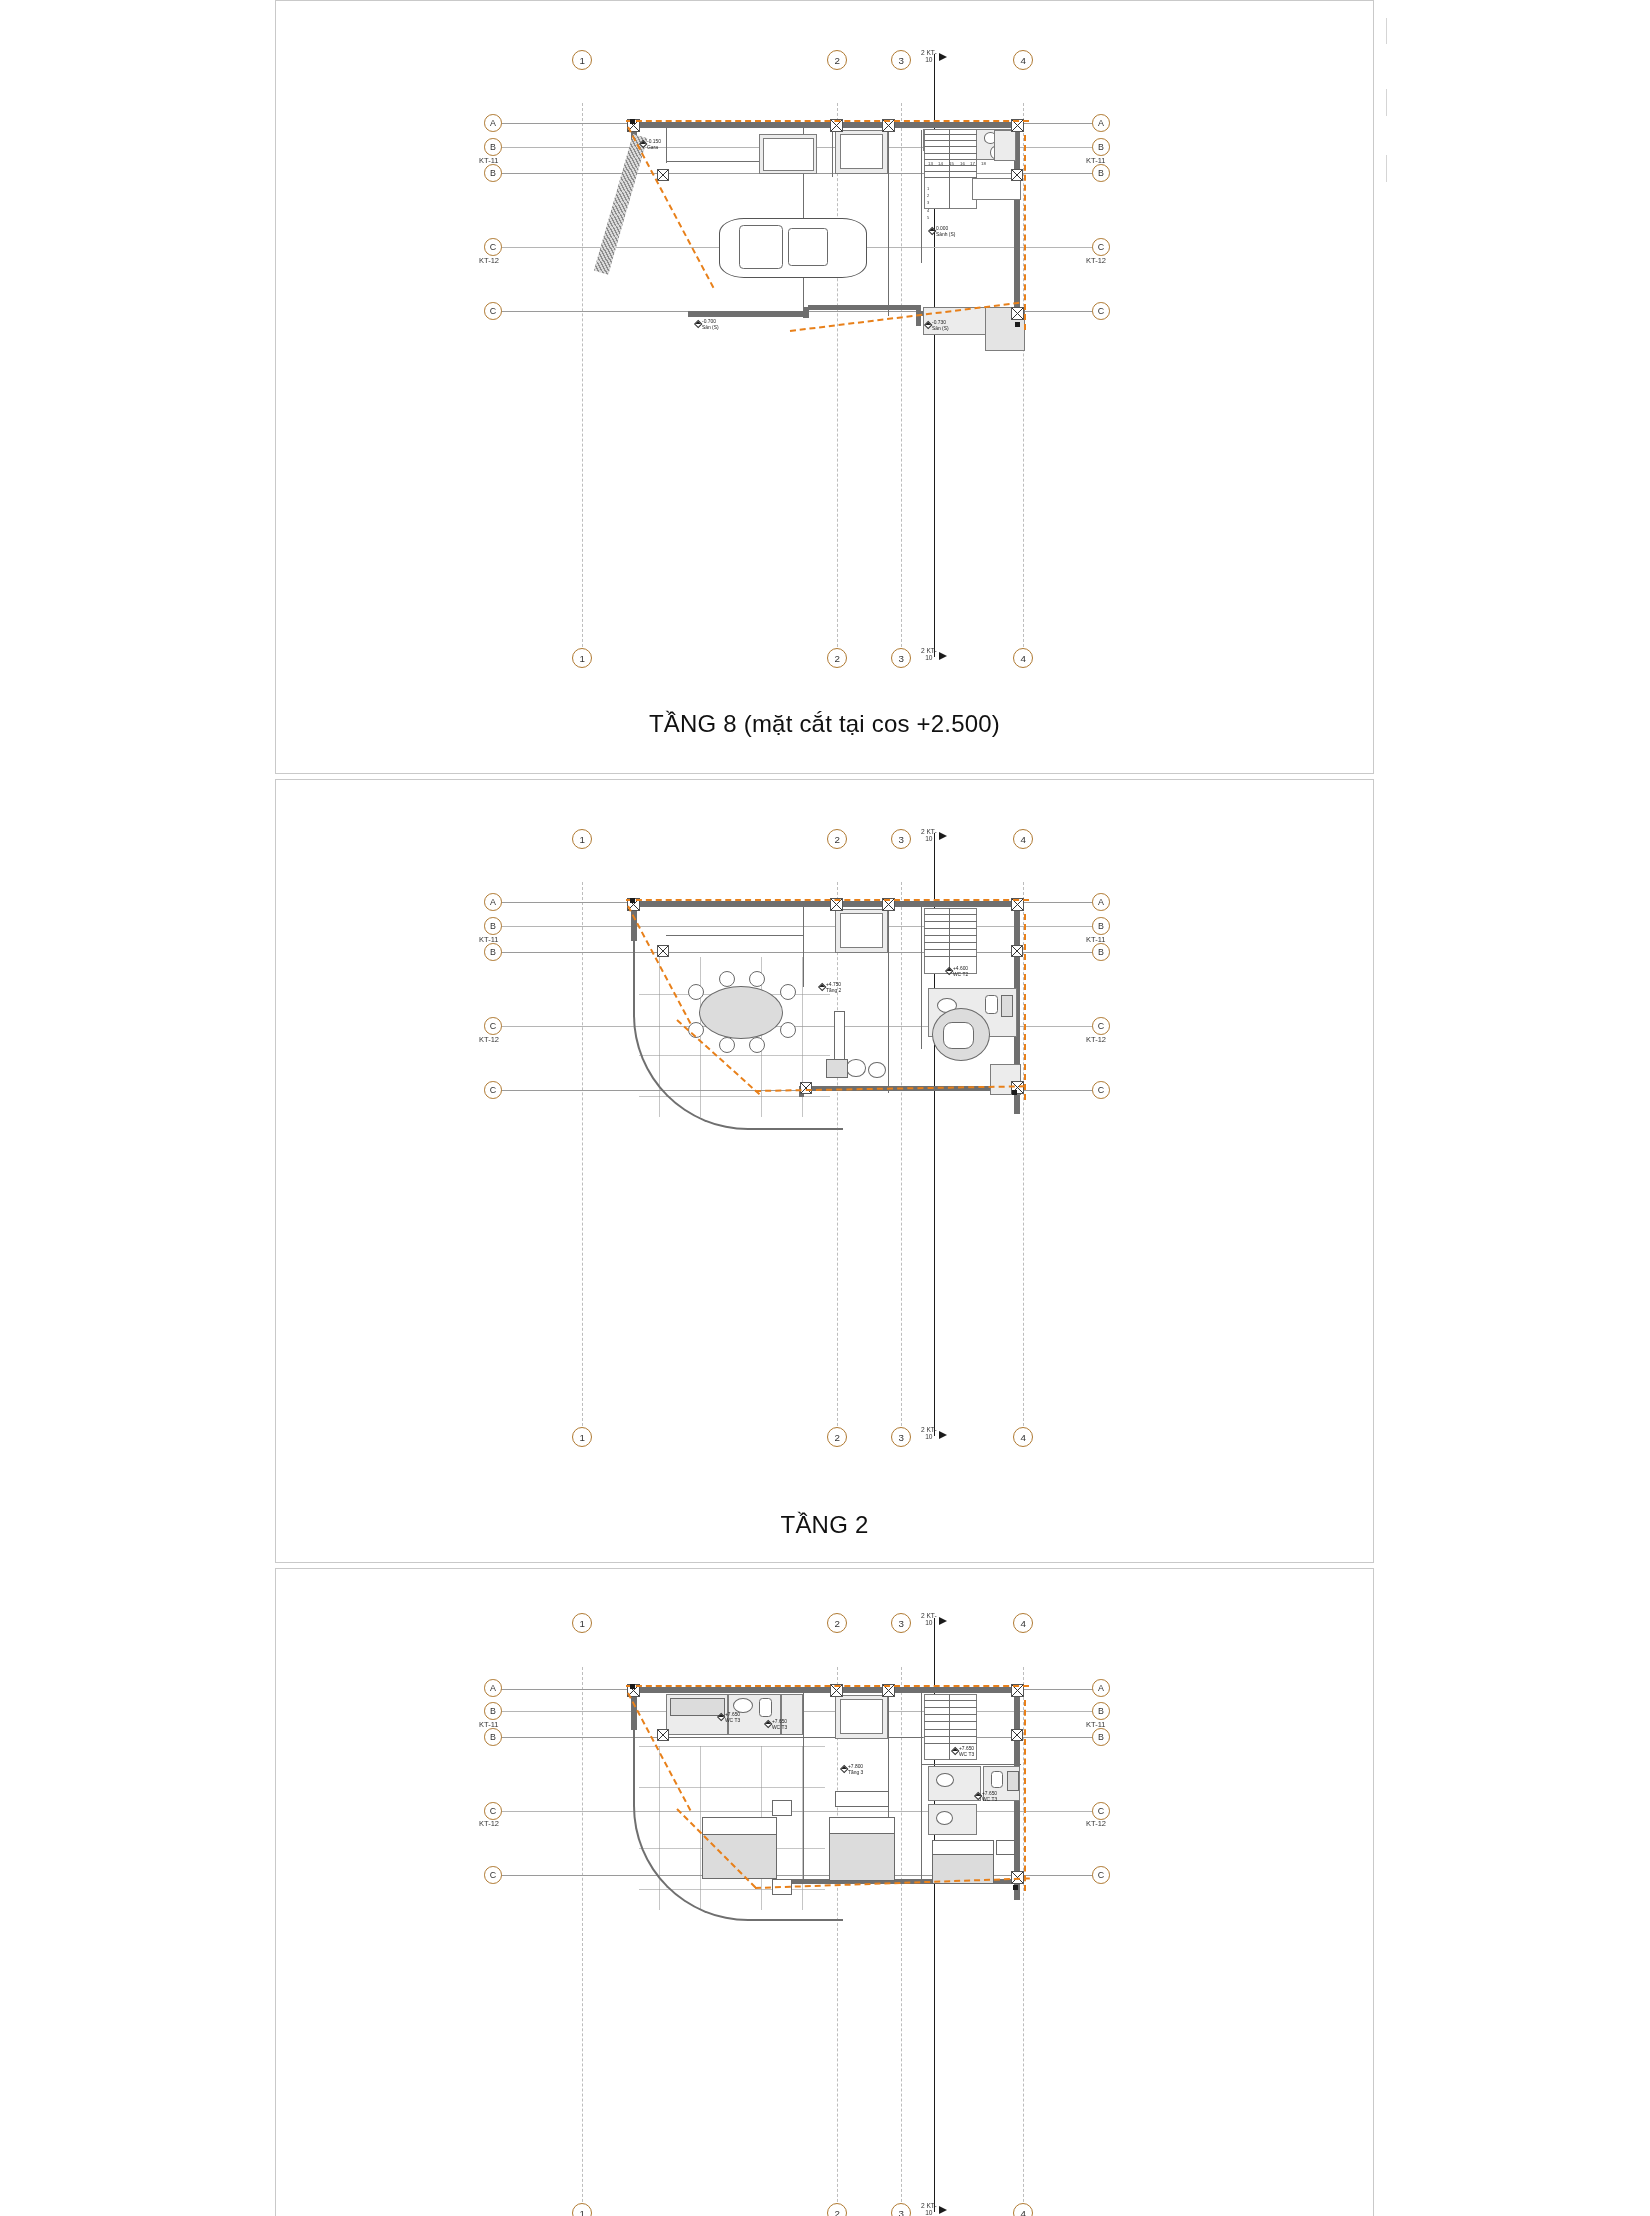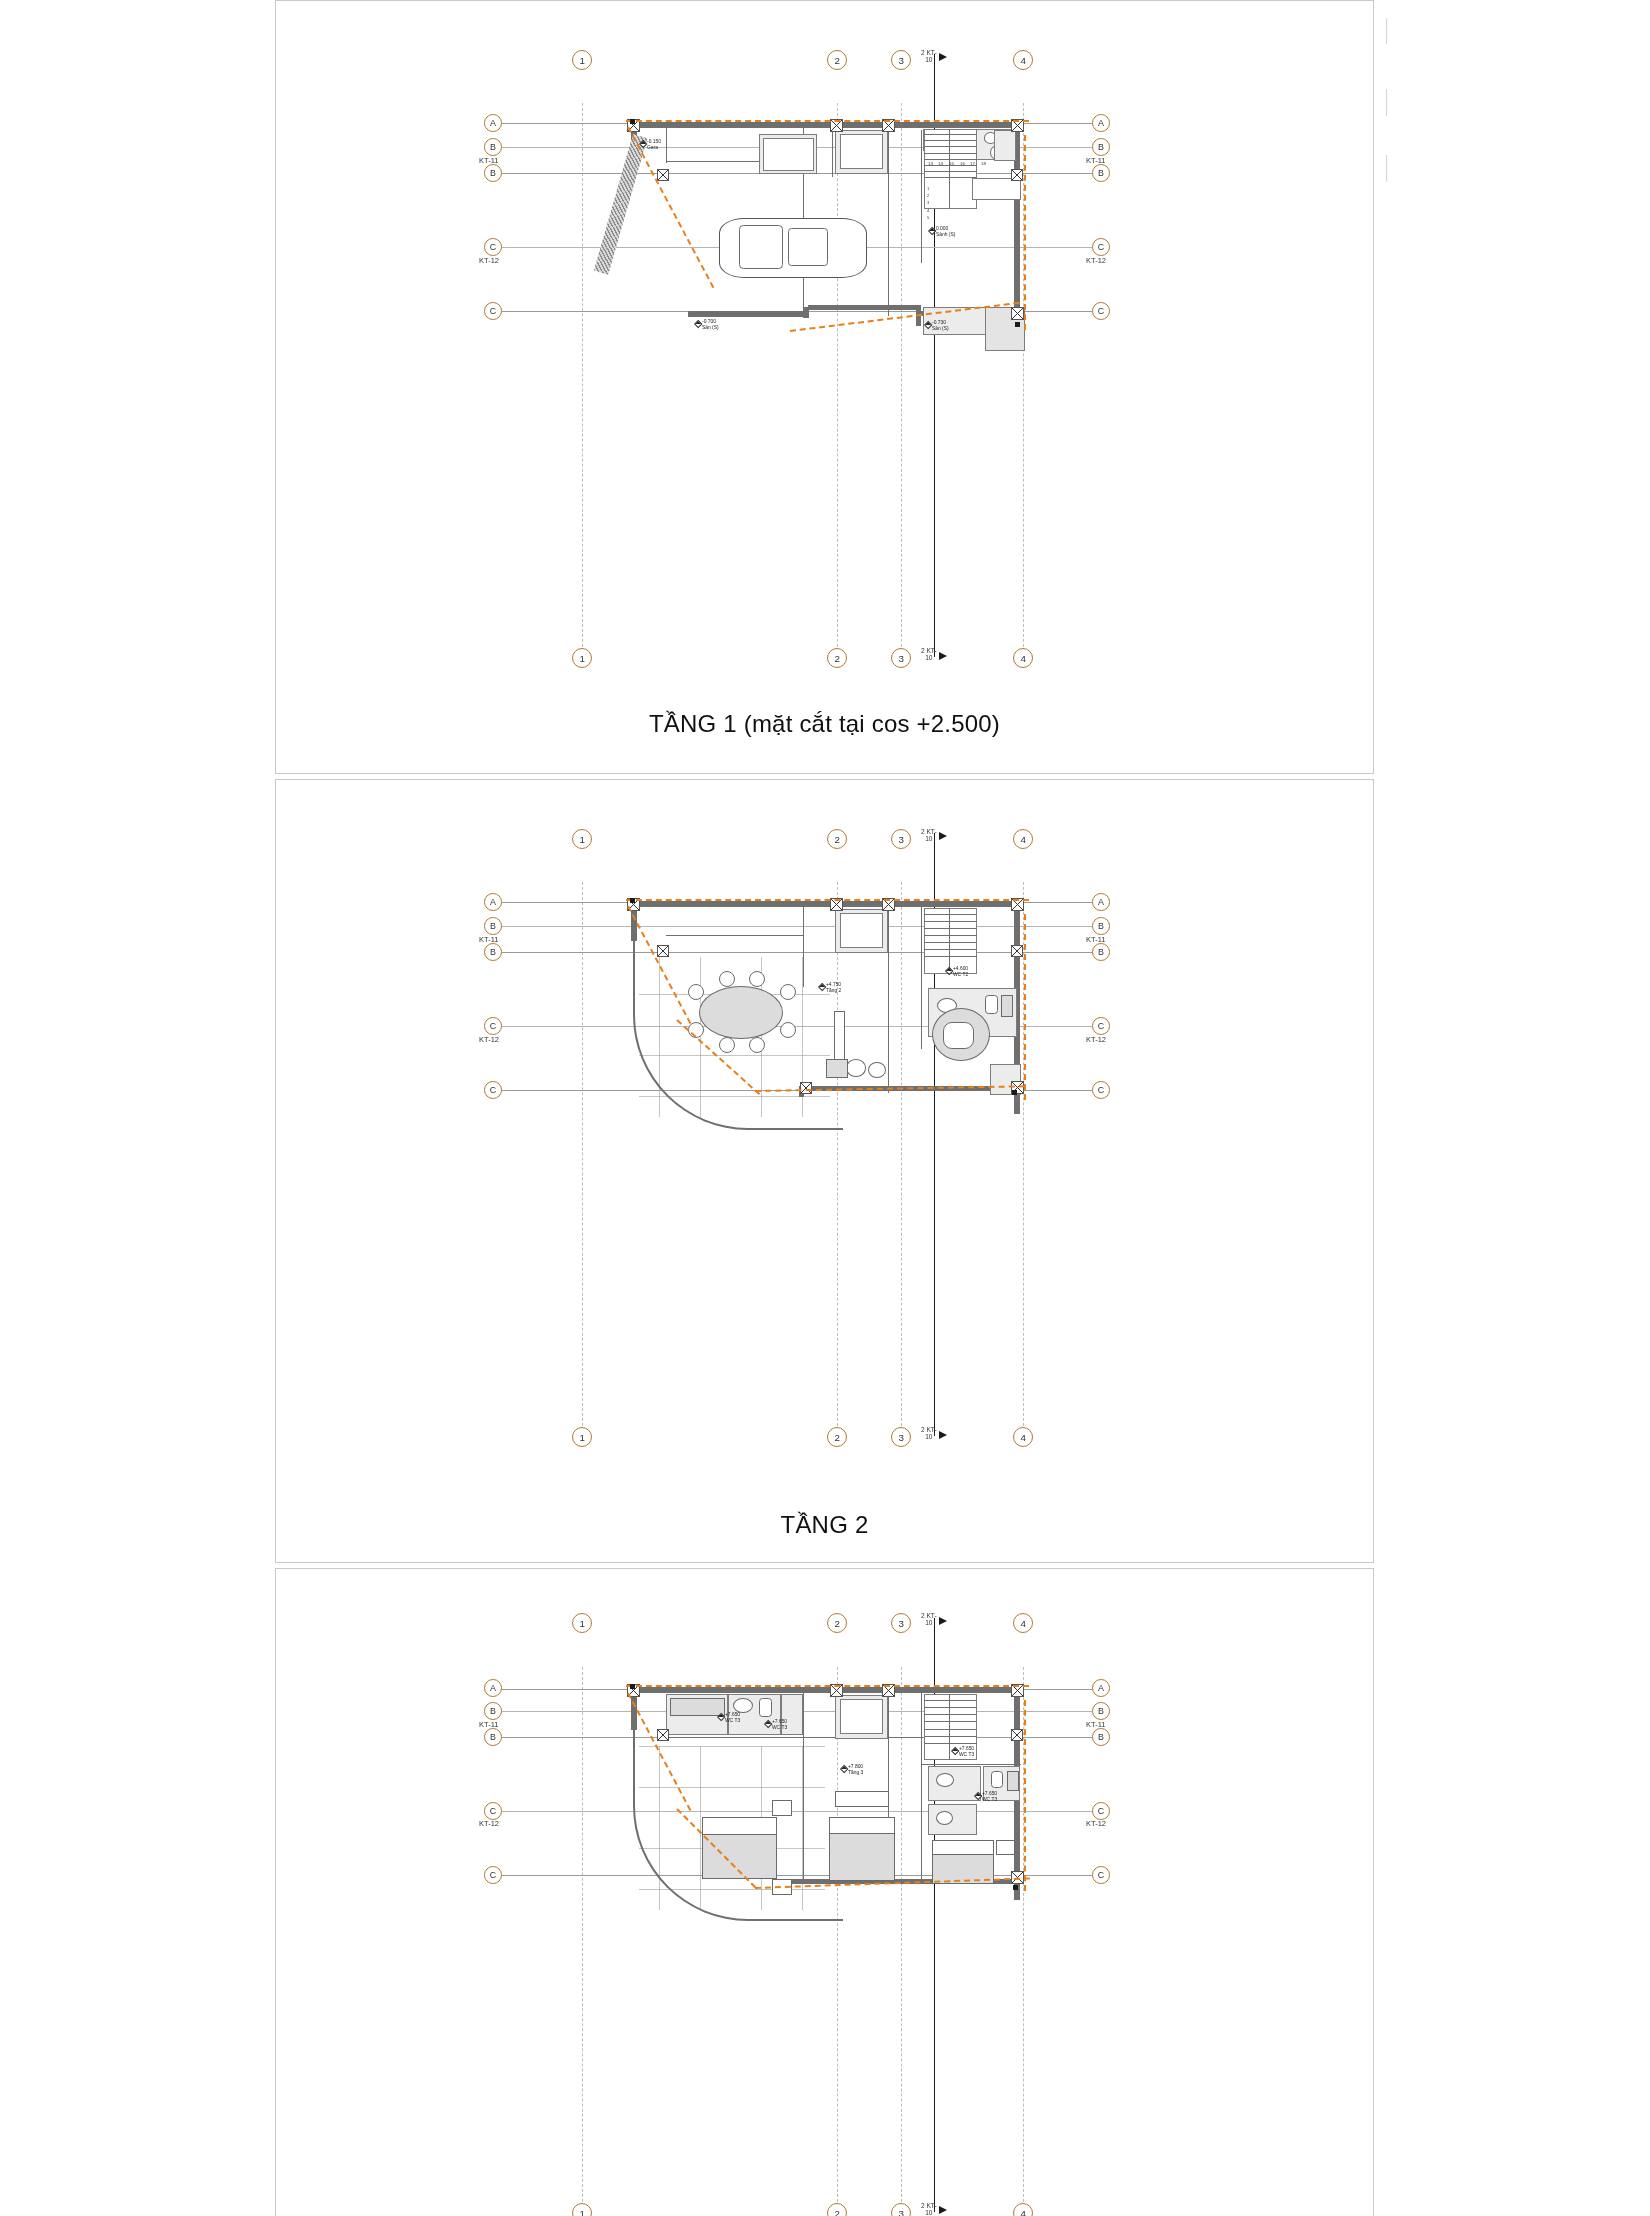--- a/index.html
+++ b/index.html
@@ -348,21 +348,21 @@
       </div>
 
       <div class="dash-orange" style="left:350px; top:119px; width:403px;"></div>
       <div class="dash-orange" style="left:352px; top:125px; width:182px; transform:rotate(62deg);"></div>
       <div class="dash-orange" style="left:514px; top:329px; width:231px; transform:rotate(-7deg);"></div>
       <div class="dash-orange" style="left:749px; top:133px; width:195px; transform:rotate(90deg);"></div>
 
       <div class="corner-tick" style="left:354px; top:118px; width:5.3px; height:5.3px;"></div>
       <div class="corner-tick" style="left:739px; top:321px; width:5.3px; height:5.3px;"></div>
     </div>
-    <div class="plan-caption" id="cap-1">TẦNG 1 (mặt cắt tại cos +2.500)</div>
+    <div class="plan-caption" id="cap-1">TẦNG 8 (mặt cắt tại cos +2.500)</div>
   </div>
 
   <div class="panel" id="panel-2">
     <div class="plan-area">
 
       <div class="axis-v" style="left:306px;  top:102px; height:554px;"></div>
       <div class="axis-v" style="left:561px; top:102px; height:554px;"></div>
       <div class="axis-v" style="left:625px; top:102px; height:554px;"></div>
       <div class="axis-v" style="left:747px; top:102px; height:554px;"></div>
       <div class="heavy-v" style="left:658px; top:53px; height:603px;"></div>

